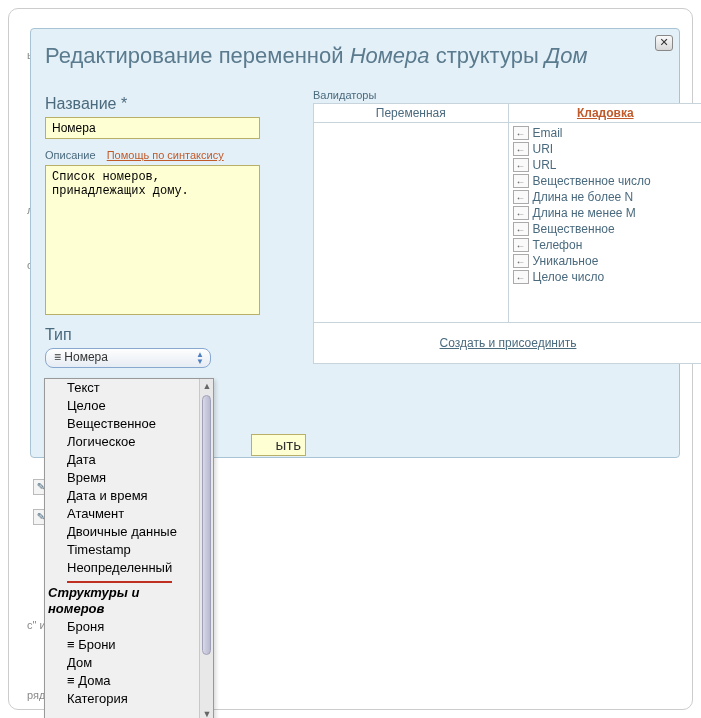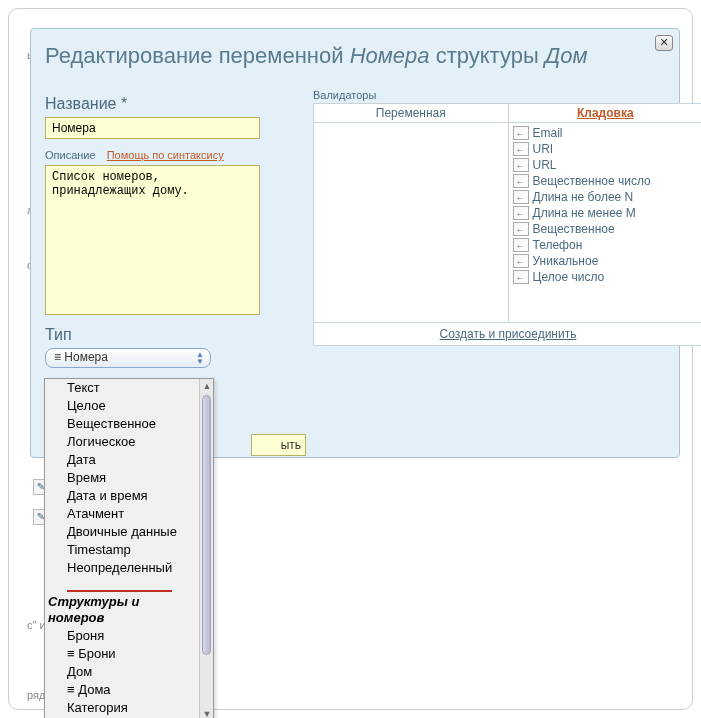--- a/index.html
+++ b/index.html
@@ -131,21 +131,21 @@
     white-space: nowrap;
   }
   .dd-header {
     padding: 1px 4px 1px 3px;
     font-size: 13px;
     font-weight: bold;
     font-style: italic;
     line-height: 16px;
     color: #000;
   }
-  .red-underline { border-bottom: 2px solid #c03020; display:inline-block; padding-bottom:14px;}
+  .red-underline { border-bottom: 2px solid #c03020; display:inline-block; padding-bottom:5px;}
   .dd-scrollbar {
     position: absolute;
     top:0; right:0; bottom:0;
     width:14px;
     background:#e8e8e8;
     border-left:1px solid #c8c8c8;
   }
   .dd-scrollbar .arrow {
     position:absolute; left:0; width:14px; height:14px;
     font-size:9px; text-align:center; line-height:14px;
@@ -209,21 +209,21 @@
   .val-item .vname { color: #4a6a7e; }
   .create-link { color:#4a6a7e; text-decoration: underline; cursor: pointer; }
   .close-btn2 {
     position: absolute;
     top: 405px;
     left: 220px;
     width: 55px;
     height: 22px;
     background: #ffffd4;
     border: 1px solid #b8b068;
-    font-size: 12px;
+    font-size: 15px;
     text-align: right;
     padding-right: 4px;
     line-height: 20px;
     color: #333;
   }
   .bg-row {
     position: absolute;
     left: 18px;
     height: 20px;
     color: #888;
@@ -327,21 +327,21 @@
                 <span class="arrow-box">←</span>
                 <span class="vname">Уникальное</span>
               </div>
               <div class="val-item">
                 <span class="arrow-box">←</span>
                 <span class="vname">Целое число</span>
               </div>
             </td>
       </tr>
       <tr>
-        <td colspan="2" style="padding:4px">
+        <td colspan="2" style="padding:13px">
           <span class="create-link">Создать и присоединить</span>
         </td>
       </tr>
     </tbody>
       </table>
   </div>
 </div>
 
 <div class="dropdown">
   <div class="dropdown-inner" id="dd-inner">

